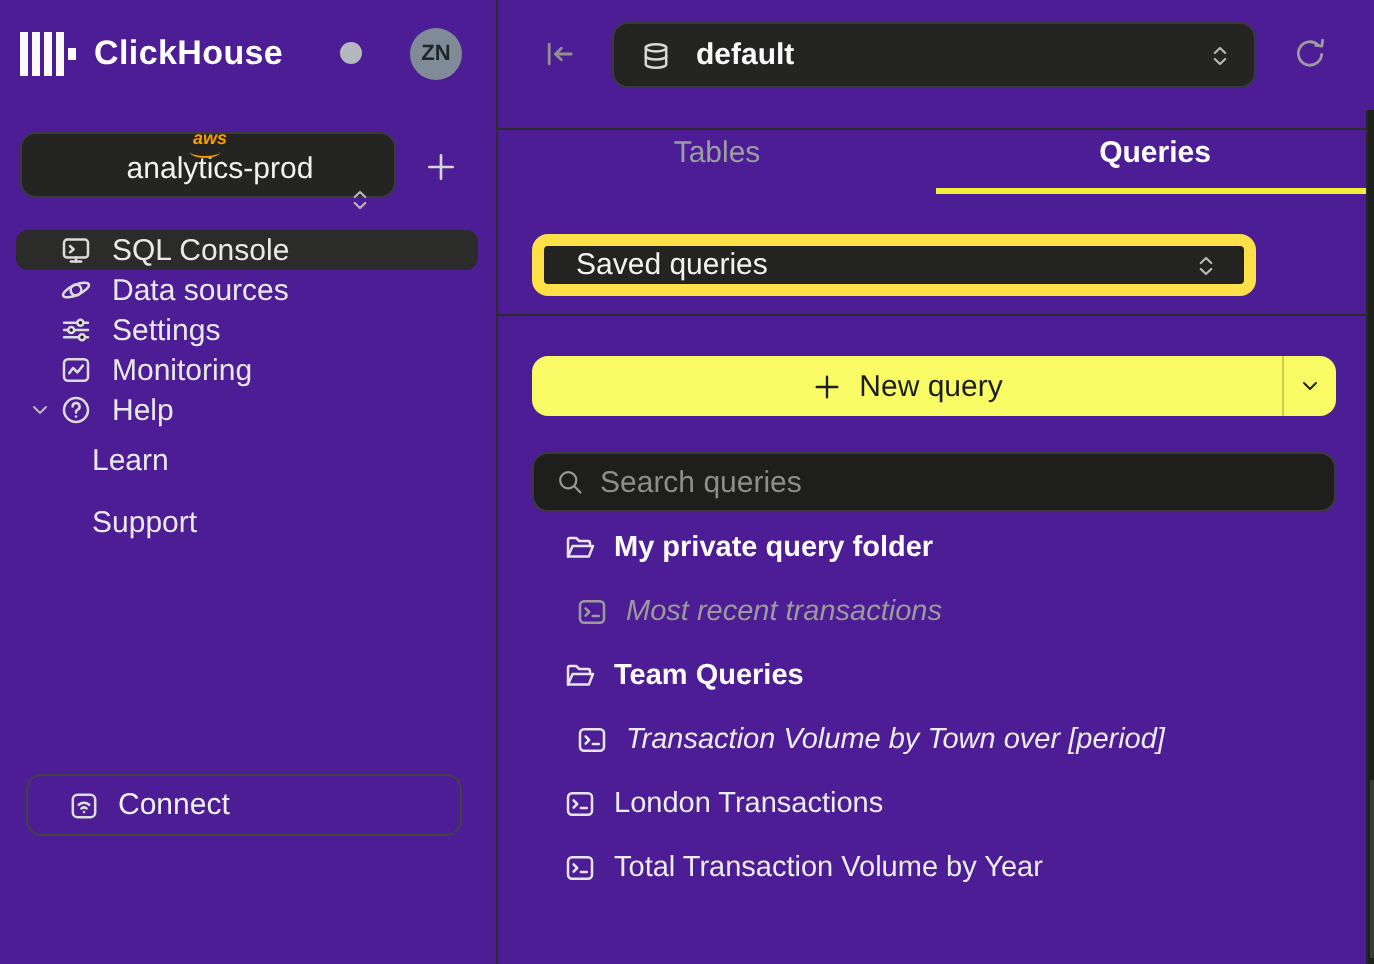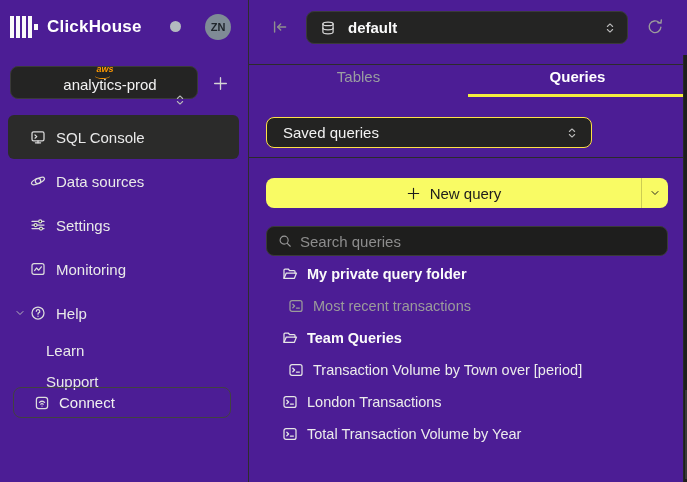--- a/index.html
+++ b/index.html
@@ -21,21 +21,21 @@
   .avatar { position:absolute; left:205px; top:14px; width:26px; height:26px; border-radius:50%; background:#7f8b96; display:flex; align-items:center; justify-content:center; font-size:11px; font-weight:700; color:#20262c; }
 
   .service-select { position:absolute; left:10px; top:66px; width:188px; height:33px; background:#242423; border:1px solid #3a3a39; border-radius:8px; display:flex; align-items:center; padding:0 10px 0 12px; cursor:pointer;flex-direction:column; }
   .aws-badge { color:#f90; font-size:9px; font-weight:700; font-style:italic; line-height:1; position:relative; top:-2px; }
   .aws-badge::after { content:""; position:absolute; left:-1px; top:8px; width:15px; height:5px; border-bottom:1.4px solid #f90; border-radius:50%; }
   .service-label { margin-left:10px; font-size:15px; color:#f2f2f2; }
   .service-select .updown { margin-left:auto; color:#b9b9b9; }
   .add-service { position:absolute; left:206px; top:69px; width:28px; height:28px; display:flex; align-items:center; justify-content:center; color:#d5d5d5; cursor:pointer; }
 
   .nav { position:absolute; left:8px; top:115px; width:231px; }
-  .nav-item { height:44px; display:flex; align-items:center; padding-left:22px; border-radius:6px; cursor:pointer; color:#e9e9e9; }
+  .nav-item { height:20px; display:flex; align-items:center; padding-left:22px; border-radius:6px; cursor:pointer; color:#e9e9e9; }
   .nav-item.active { background:#2b2b2a; }
   .nav-item .nicon { width:16px; height:16px; margin-right:10px; color:#dcdcdc; flex:0 0 16px; }
   .nav-item .nlabel { font-size:15px; }
   .nav-item.has-caret { padding-left:6px; }
   .nav-item.has-caret .caret { width:12px; height:12px; color:#bdbdbd; margin-right:4px; }
   .nav-sub { height:31px; display:flex; align-items:center; padding-left:38px; font-size:15px; color:#e9e9e9; cursor:pointer; }
 
   .connect-btn { position:absolute; left:13px; top:387px; width:218px; height:31px; border:1px solid #424241; border-radius:8px; display:flex; align-items:center; padding-left:20px; gap:9px; cursor:pointer; }
   .connect-btn .nicon { width:16px; height:16px; color:#dcdcdc; }
   .connect-btn .nlabel { font-size:15px; color:#f0f0f0; }
@@ -48,39 +48,39 @@
   .db-select .dicon { width:16px; height:16px; color:#d8d8d8; }
   .db-label { margin-left:12px; font-size:15px; font-weight:600; color:#fafafa; }
   .db-select .updown { margin-left:auto; color:#b9b9b9; }
   .refresh-btn { position:absolute; right:23px; top:18px; width:18px; height:18px; color:#9c9c9c; cursor:pointer; }
 
   .tabs { position:absolute; left:0; top:55px; width:100%; height:42px; display:flex; }
   .tab { flex:1; display:flex; align-items:center; justify-content:center; font-size:15px; color:#9a9da1; cursor:pointer; position:relative; }
   .tab.active { color:#ffffff; font-weight:600; }
   .tab.active .underline { position:absolute; left:0; right:4px; bottom:0; height:3px; background:#f3ee3e; }
 
-  .view-select { position:absolute; left:17px; top:117px; width:326px; height:31px; background:#232322; border:1px solid #fde047; border-radius:8px; display:flex; align-items:center; padding:0 12px 0 16px; cursor:pointer; }
+  .view-select { position:absolute; left:17px; top:117px; width:362px; height:31px; background:#232322; border:6px solid #fde047; border-radius:8px; display:flex; align-items:center; padding:0 12px 0 16px; cursor:pointer; }
   .view-label { font-size:15px; color:#f2f2f2; }
   .view-select .updown { margin-left:auto; color:#b9b9b9; }
   .hdivider { position:absolute; left:0; top:157px; width:100%; height:1px; background:#2b2b2a; }
 
   .new-query-btn { position:absolute; left:17px; top:178px; width:402px; height:30px; border-radius:8px; background:#f9fb64; display:flex; overflow:hidden; cursor:pointer; }
   .nq-main { flex:1; display:flex; align-items:center; justify-content:center; gap:9px; color:#1d1d1c; }
   .nq-main .plus { width:15px; height:15px; color:#1d1d1c; }
   .nq-label { font-size:15px; font-weight:500; color:#1d1d1c; }
   .nq-caret { width:27px; border-left:1px solid rgba(0,0,0,.18); display:flex; align-items:center; justify-content:center; color:#1d1d1c; }
 
   .search-box { position:absolute; left:17px; top:226px; width:402px; height:30px; background:#1e1e1d; border:1px solid #3a3a39; border-radius:8px; display:flex; align-items:center; padding:0 10px 0 11px; gap:8px; }
   .search-box .micon { width:14px; height:14px; color:#9a9a9a; flex:0 0 14px; }
   .search-input { flex:1; background:transparent; border:none; outline:none; font-family:inherit; font-size:15px; color:#ececec; }
   .search-input::placeholder { color:#8d8d8d; }
 
   .tree { position:absolute; left:17px; top:266px; width:402px; }
   .tree-row { height:32px; display:flex; align-items:flex-start; padding-left:16px; gap:9px; cursor:pointer; }
-  .tree-row.indent { padding-left:22px; }
+  .tree-row.indent { padding-left:22px;font-style:italic; }
   .tree-row .ticon { width:16px; height:16px; color:#e6e6e6; flex:0 0 16px; }
   .tree-row .tlabel { font-size:14.5px; color:#ececec; }
   .tree-row.folder .tlabel { font-weight:600; color:#fbfbfb; }
   .tree-row.muted .tlabel { color:#9b9b9b; }
   .tree-row.muted .ticon { color:#9b9b9b; }
 
   .scrollbar { position:absolute; right:0; top:55px; bottom:0; width:4px; background:#1e1e1d; border-left:1px solid #272726; }
   .scroll-thumb { position:absolute; left:1px; right:0; top:335px; bottom:3px; background:#3a3a39; }
 </style>
 </head>

